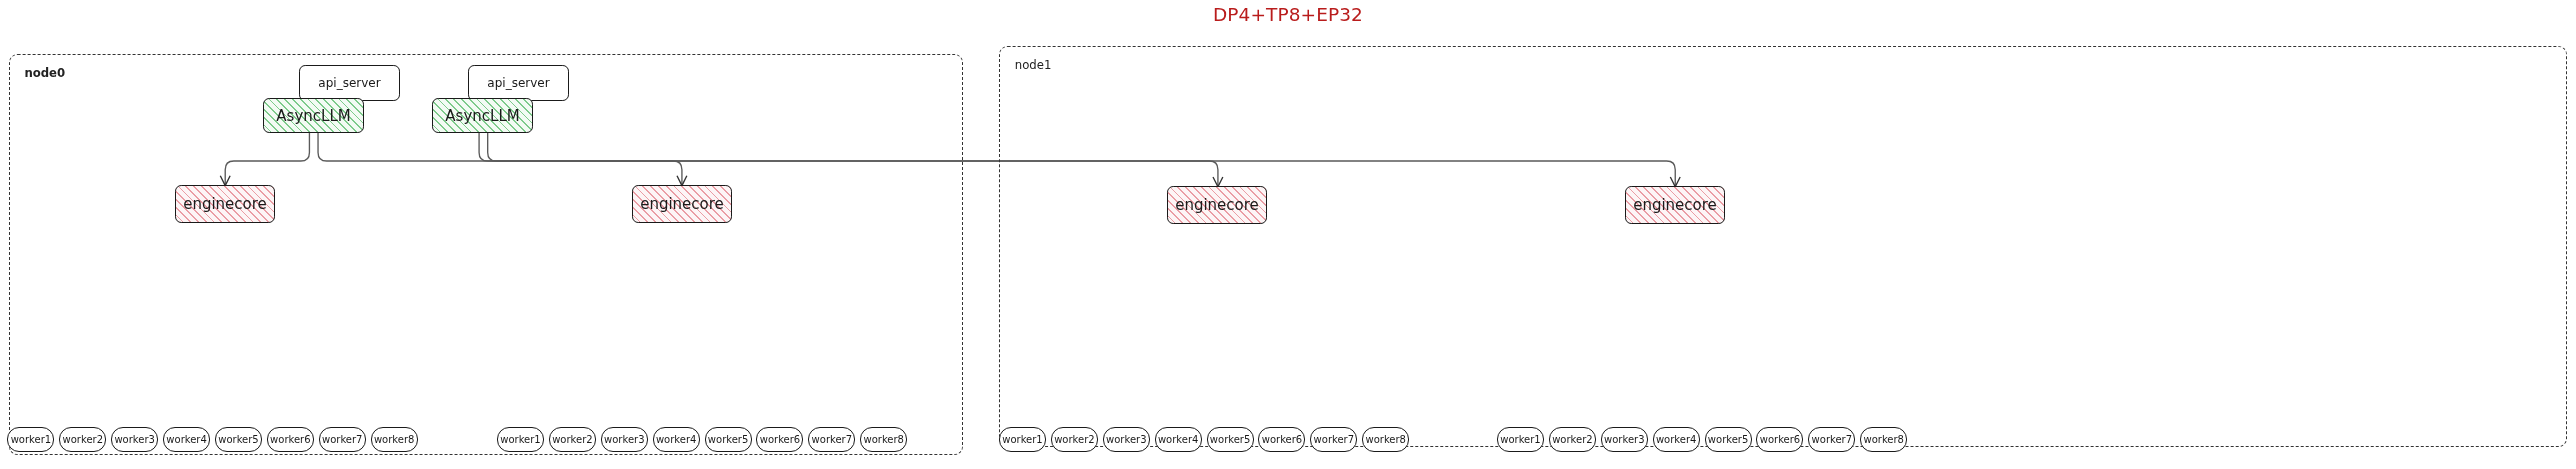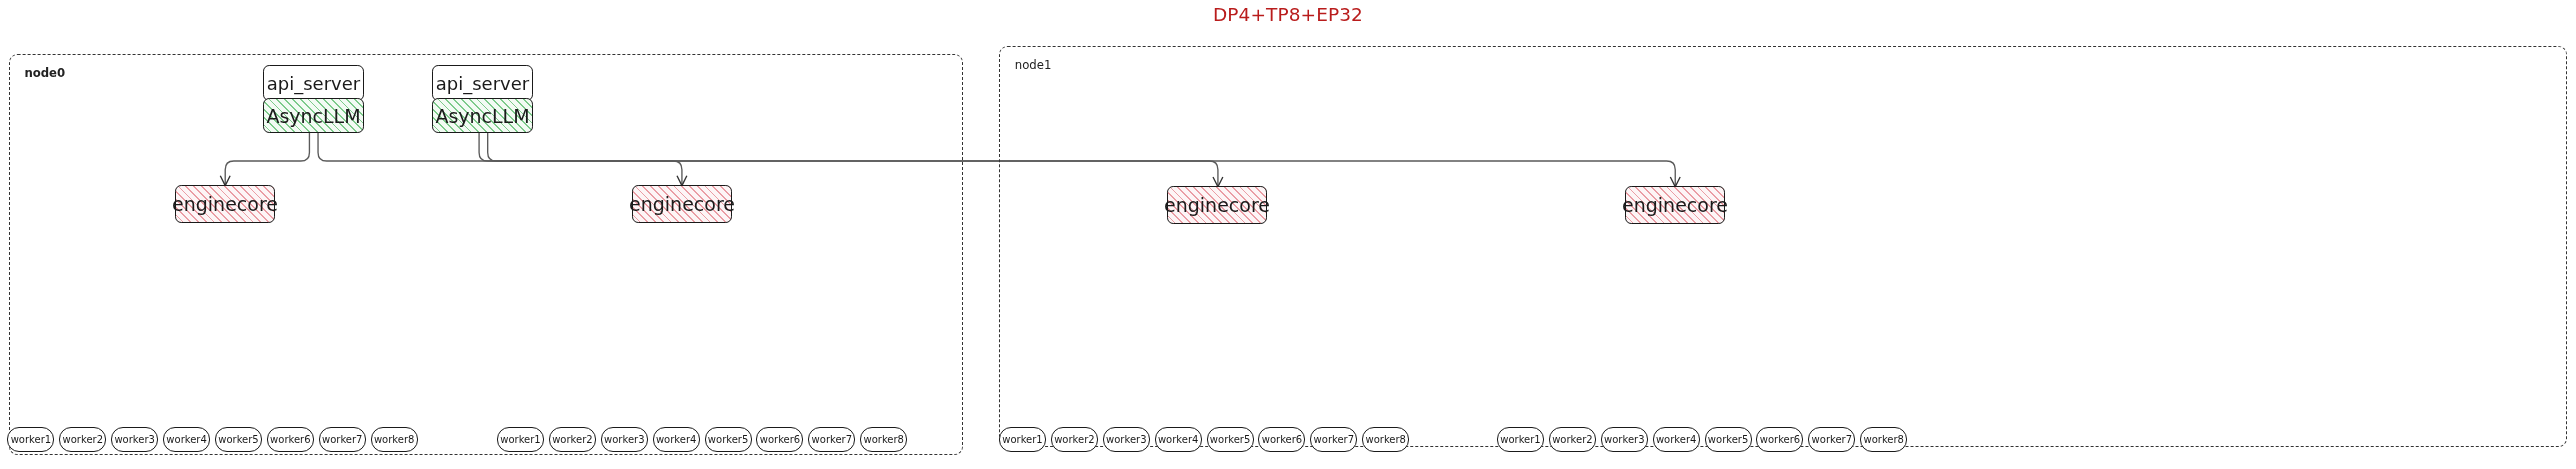--- a/index.html
+++ b/index.html
@@ -28,23 +28,23 @@
     position:absolute;top:11px;left:14.8px;
     font-size:11.7px;color:#222222;
   }
 
   
   .box{
     position:absolute;box-sizing:border-box;
     display:flex;align-items:center;justify-content:center;
     border:1.5px solid #1a1a1a;border-radius:6.2px;
     background:#ffffff;color:#1a1a1a;
-    font-size:19px;white-space:nowrap;
-  }
-  .box.api{font-size:18px;}
+    font-size:15px;white-space:nowrap;
+  }
+  .box.api{font-size:12px;margin-left:36px;}
   .box.async{
     border-color:#1a1a1a;
     background-color:#f3fbf4;
     background-image:repeating-linear-gradient(
       45deg,
       rgba(120,200,130,.0) 0px,
       rgba(120,200,130,.0) 4.3px,
       rgba(86,186,104,.75) 4.3px,
       rgba(86,186,104,.75) 5.5px);
   }

